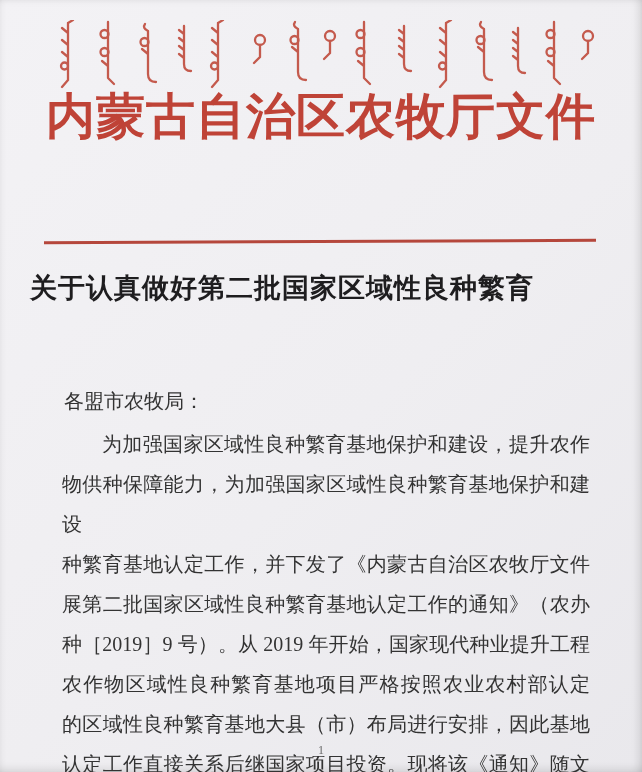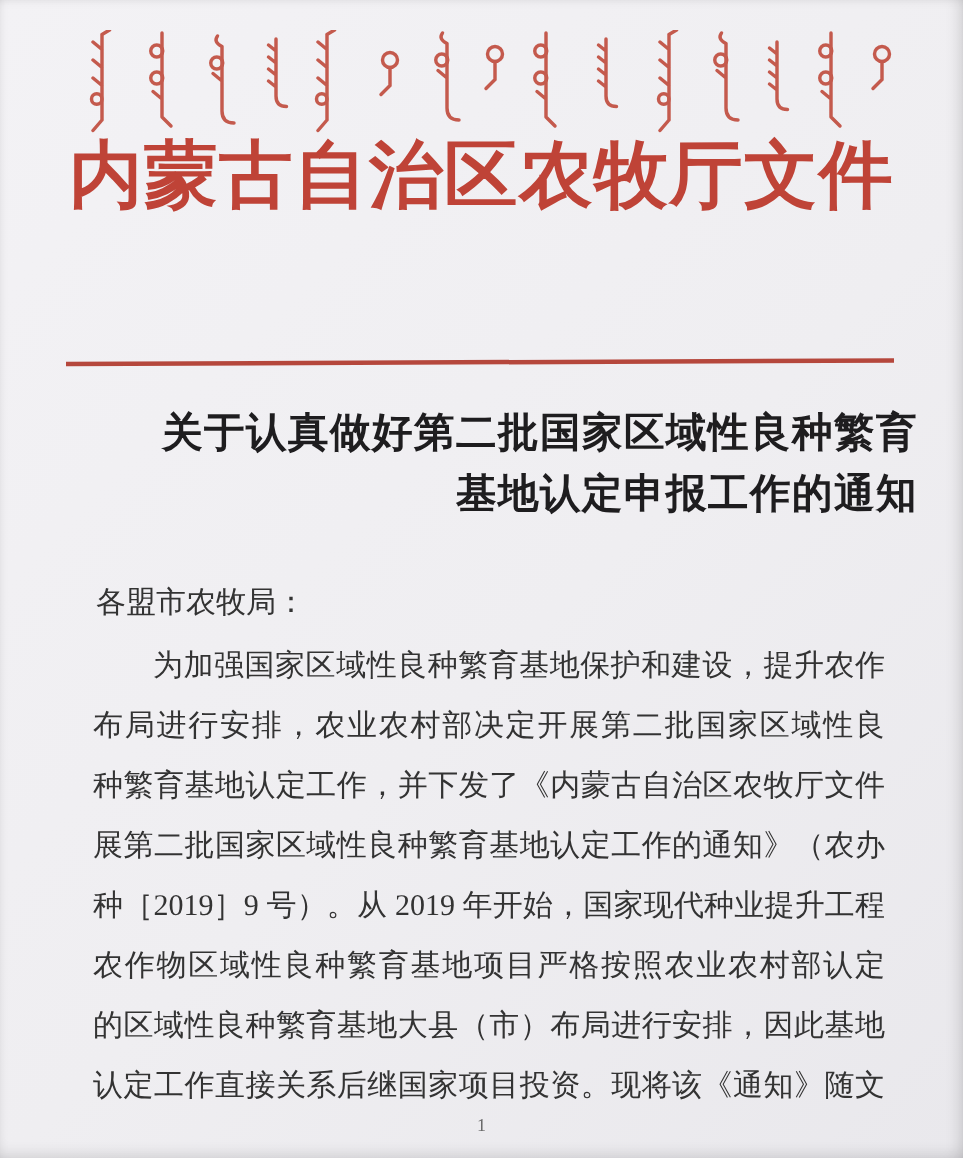--- a/index.html
+++ b/index.html
@@ -24,21 +24,21 @@
   .doc-number{
     position:absolute;top:197px;left:0;right:0;
     text-align:center;color:#2e2c2c;font-size:19px;letter-spacing:2px;
   }
   .red-rule{
     position:absolute;top:240px;left:44px;width:552px;height:3px;
     background:#b5473c;transform:rotate(-0.25deg);
   }
   .doc-title{
     position:absolute;top:268px;left:30px;right:30px;
-    text-align:right;color:#1e1d1f;
+    text-align:left;color:#1e1d1f;
     font-size:27px;font-weight:bold;line-height:41px;letter-spacing:1px;
   }
   .salutation{
     position:absolute;top:388px;left:64px;
     font-size:20px;color:#333;text-align:center;
   }
   .paragraph{
     position:absolute;top:424px;left:62px;width:528px;
     font-size:20px;color:#333;
   }
@@ -95,28 +95,27 @@
     <use href="#mgC" x="534" y="6"></use>
   </svg>
 
   <div class="agency-title">内蒙古自治区农牧厅文件</div>
 
 
   <div class="red-rule"></div>
 
   <div class="doc-title">
     <div>关于认真做好第二批国家区域性良种繁育</div>
-    <div>基地认定申报工作的通知</div>
   </div>
 
   <div class="salutation">各盟市农牧局：</div>
 
   <div class="paragraph">
     <div class="body-line indent">为加强国家区域性良种繁育基地保护和建设，提升农作</div>
-    <div class="body-line">布局进行安排，农业农村部决定开展第二批国家区域性良</div>
+    <div class="body-line">物供种保障能力，为加强国家区域性良种繁育基地保护和建设</div>
     <div class="body-line">种繁育基地认定工作，并下发了《内蒙古自治区农牧厅文件</div>
     <div class="body-line">展第二批国家区域性良种繁育基地认定工作的通知》（农办</div>
     <div class="body-line">种［2019］9 号）。从 2019 年开始，国家现代种业提升工程</div>
     <div class="body-line">农作物区域性良种繁育基地项目严格按照农业农村部认定</div>
     <div class="body-line">的区域性良种繁育基地大县（市）布局进行安排，因此基地</div>
     <div class="body-line">认定工作直接关系后继国家项目投资。现将该《通知》随文</div>
   </div>
 
   <div class="page-number">1</div>
 

